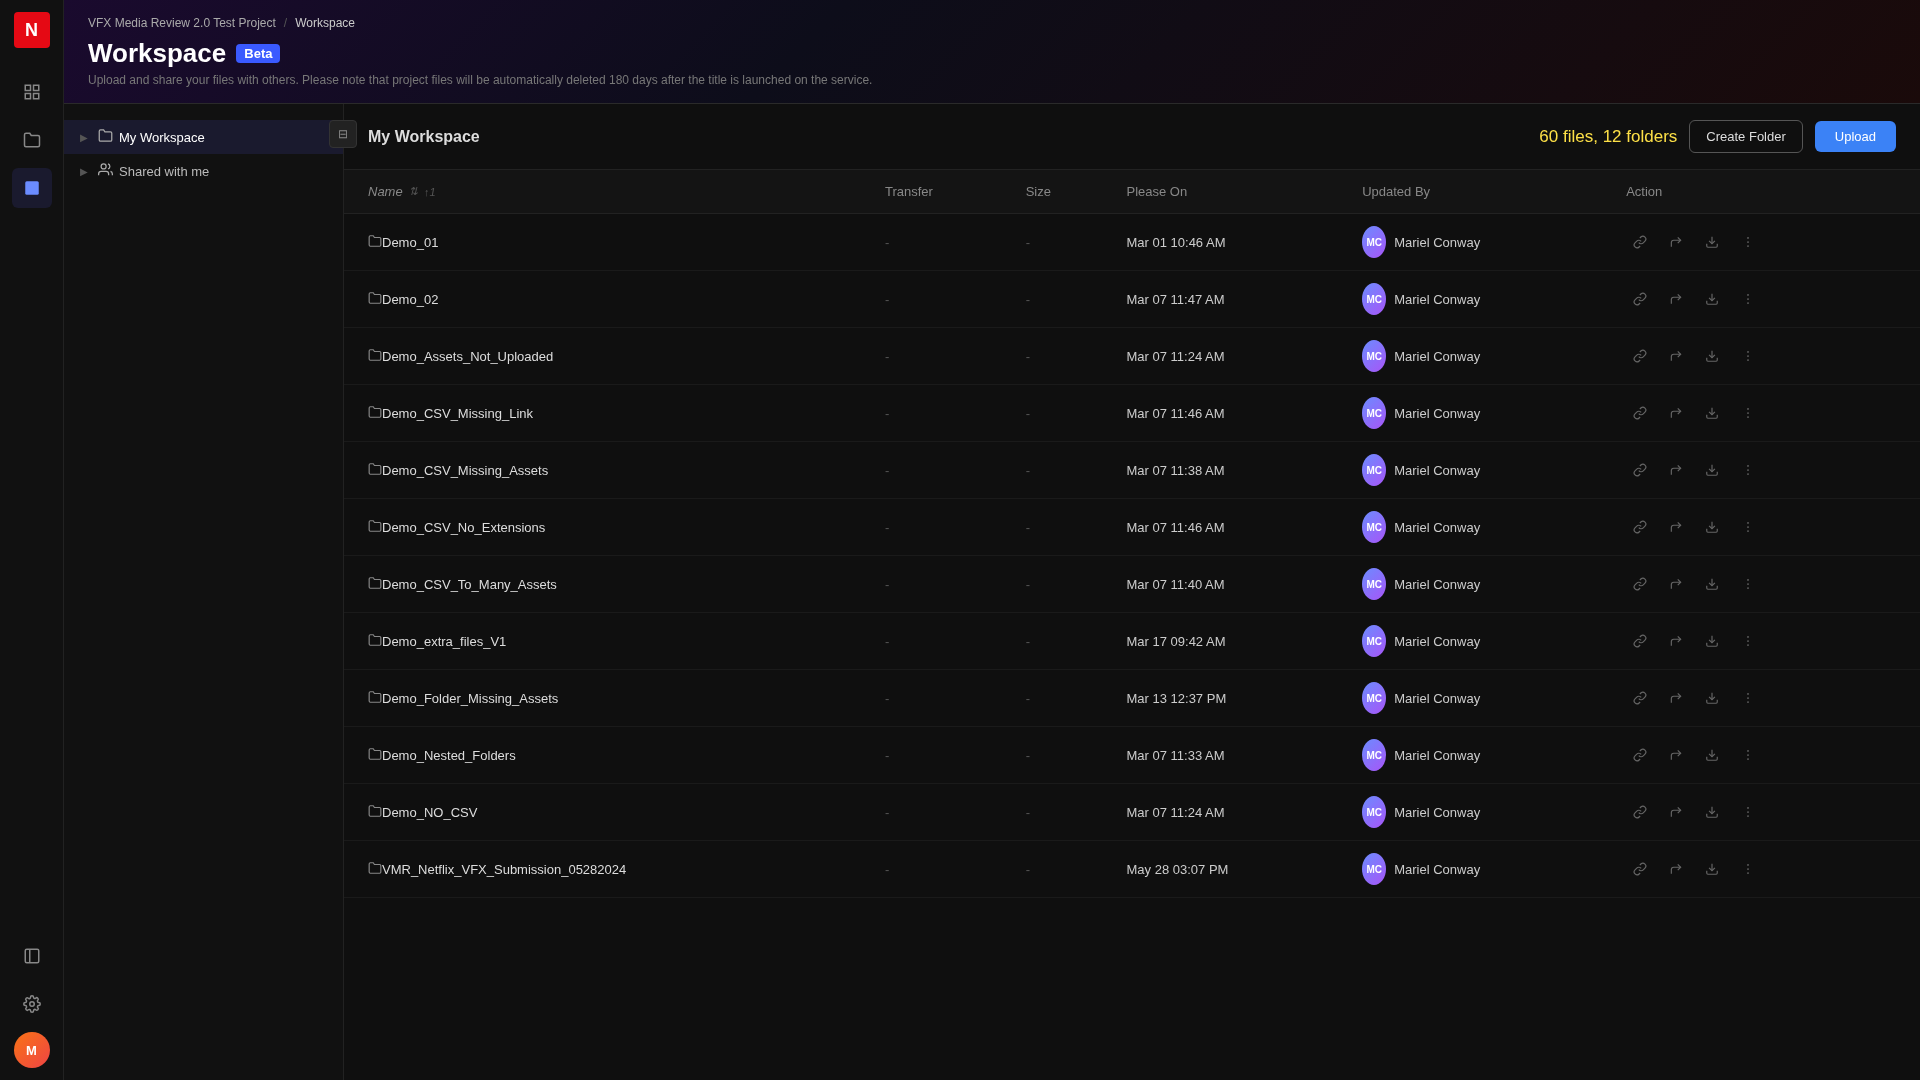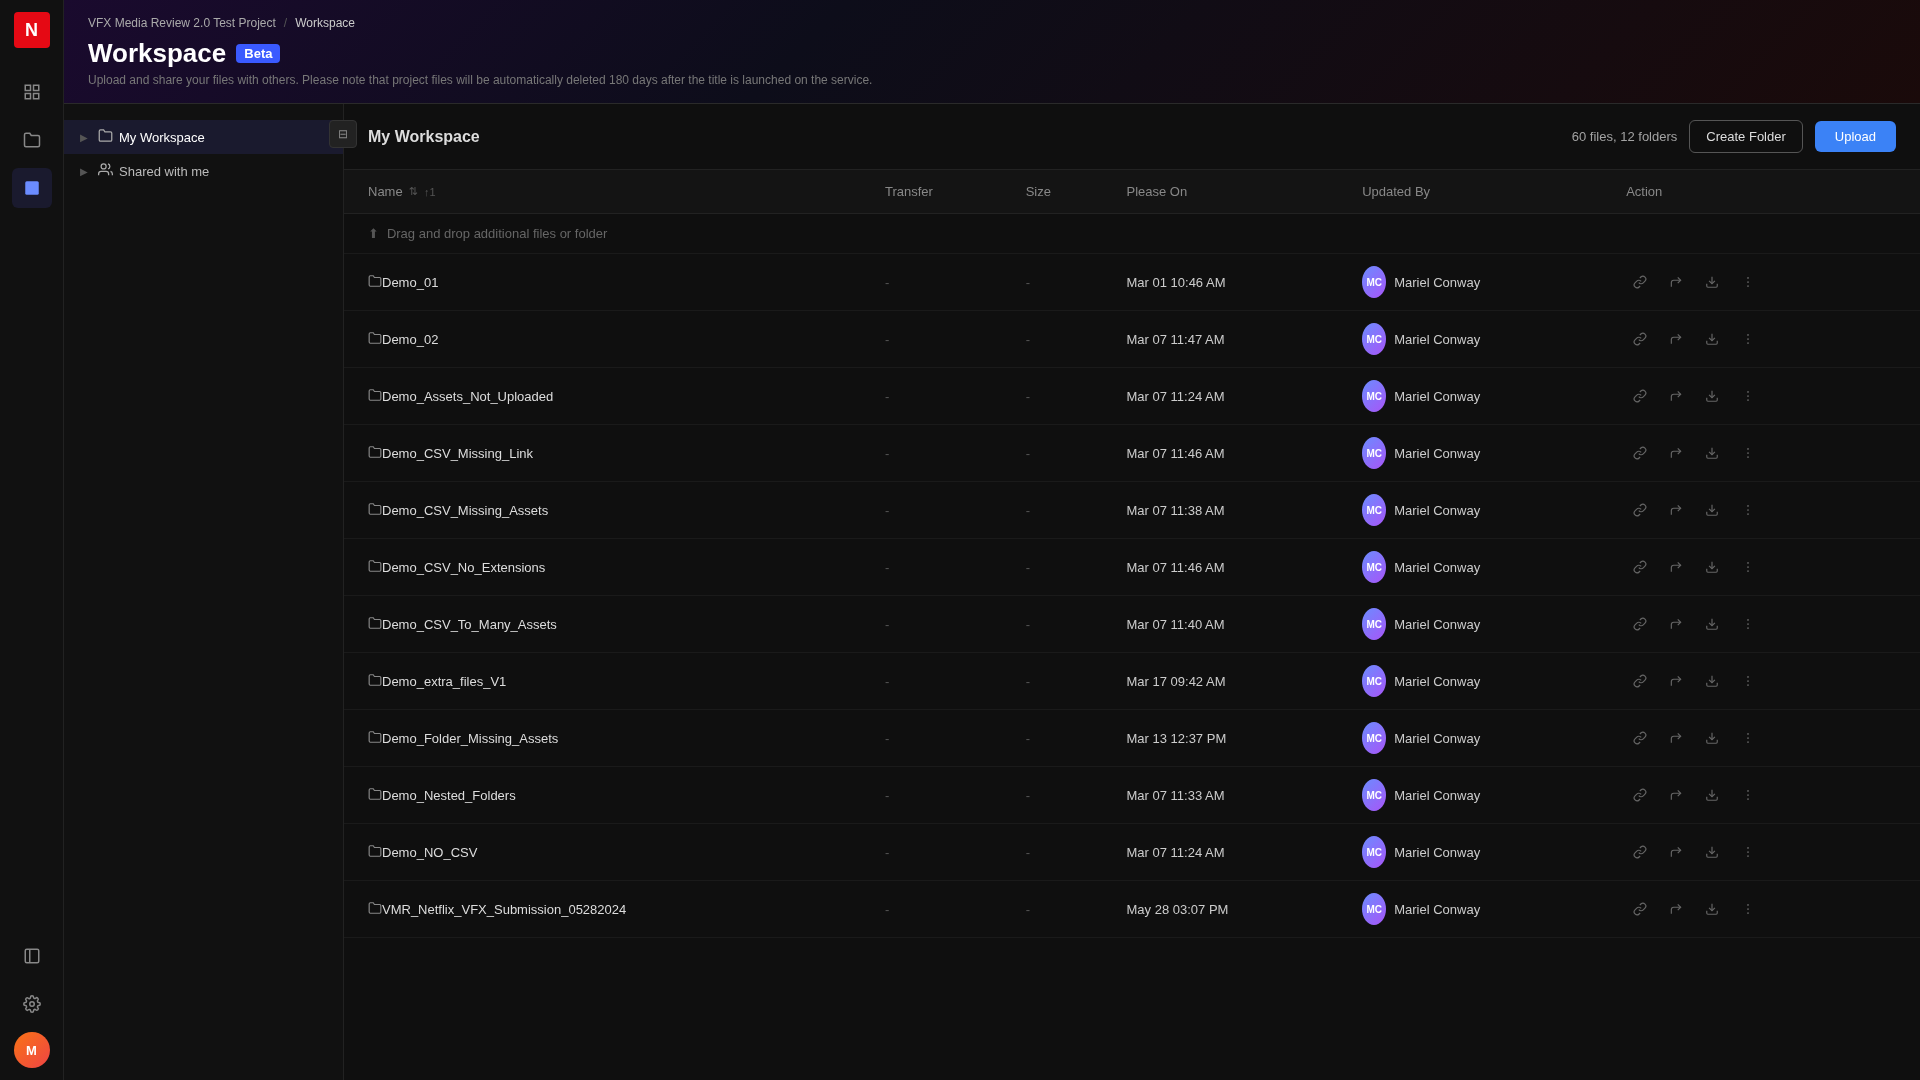--- a/index.html
+++ b/index.html
@@ -174,22 +174,22 @@
       font-size: 16px;
       font-weight: 600;
       color: #ddd;
     }
     .header-right {
       display: flex;
       align-items: center;
       gap: 12px;
     }
     .file-count {
-      color: #a3a3a3;
-      font-size: 13px;
+      color: #fde047;
+      font-size: 17px;
     }
     .btn-create-folder {
       background: transparent;
       border: 1px solid #555;
       color: #ddd;
       padding: 8px 16px;
       border-radius: 6px;
       cursor: pointer;
       font-size: 13px;
     }
@@ -221,21 +221,21 @@
       background: #141414;
       border-bottom: 1px solid #222;
     }
     thead th {
       padding: 14px 16px;
       text-align: left;
       color: #888;
       font-weight: 500;
       font-size: 13px;
     }
-    thead th:first-child { padding-left: 24px; }
+    thead th:first-child { padding-left: 24px; font-style: italic; }
     thead th:last-child { padding-right: 24px; }
 
     .th-name {
       display: flex;
       align-items: center;
       gap: 6px;
     }
     .sort-icon { color: #555; font-size: 11px; }
 
     tbody tr {
@@ -433,23 +433,20 @@
                 </div>
               </th>
               <th>Transfer</th>
               <th>Size</th>
               <th>Please On</th>
               <th>Updated By</th>
               <th>Action</th>
             </tr>
           </thead>
           <tbody id="table-body">
-          <tr class="drag-drop-row">
-                <td colspan="6"><span class="upload-icon">⬆</span><span>Drag and drop additional files or folder</span></td>
-              </tr>
               <tr>
     <td>
       <div class="folder-cell">
         <span class="folder-icon-sm">
           <svg width="14" height="14" viewBox="0 0 24 24" fill="none" stroke="currentColor" stroke-width="2">
             <path d="M22 19a2 2 0 0 1-2 2H4a2 2 0 0 1-2-2V5a2 2 0 0 1 2-2h5l2 3h9a2 2 0 0 1 2 2z"></path>
           </svg>
         </span>
         <span class="folder-name">Demo_01</span>
       </div>

